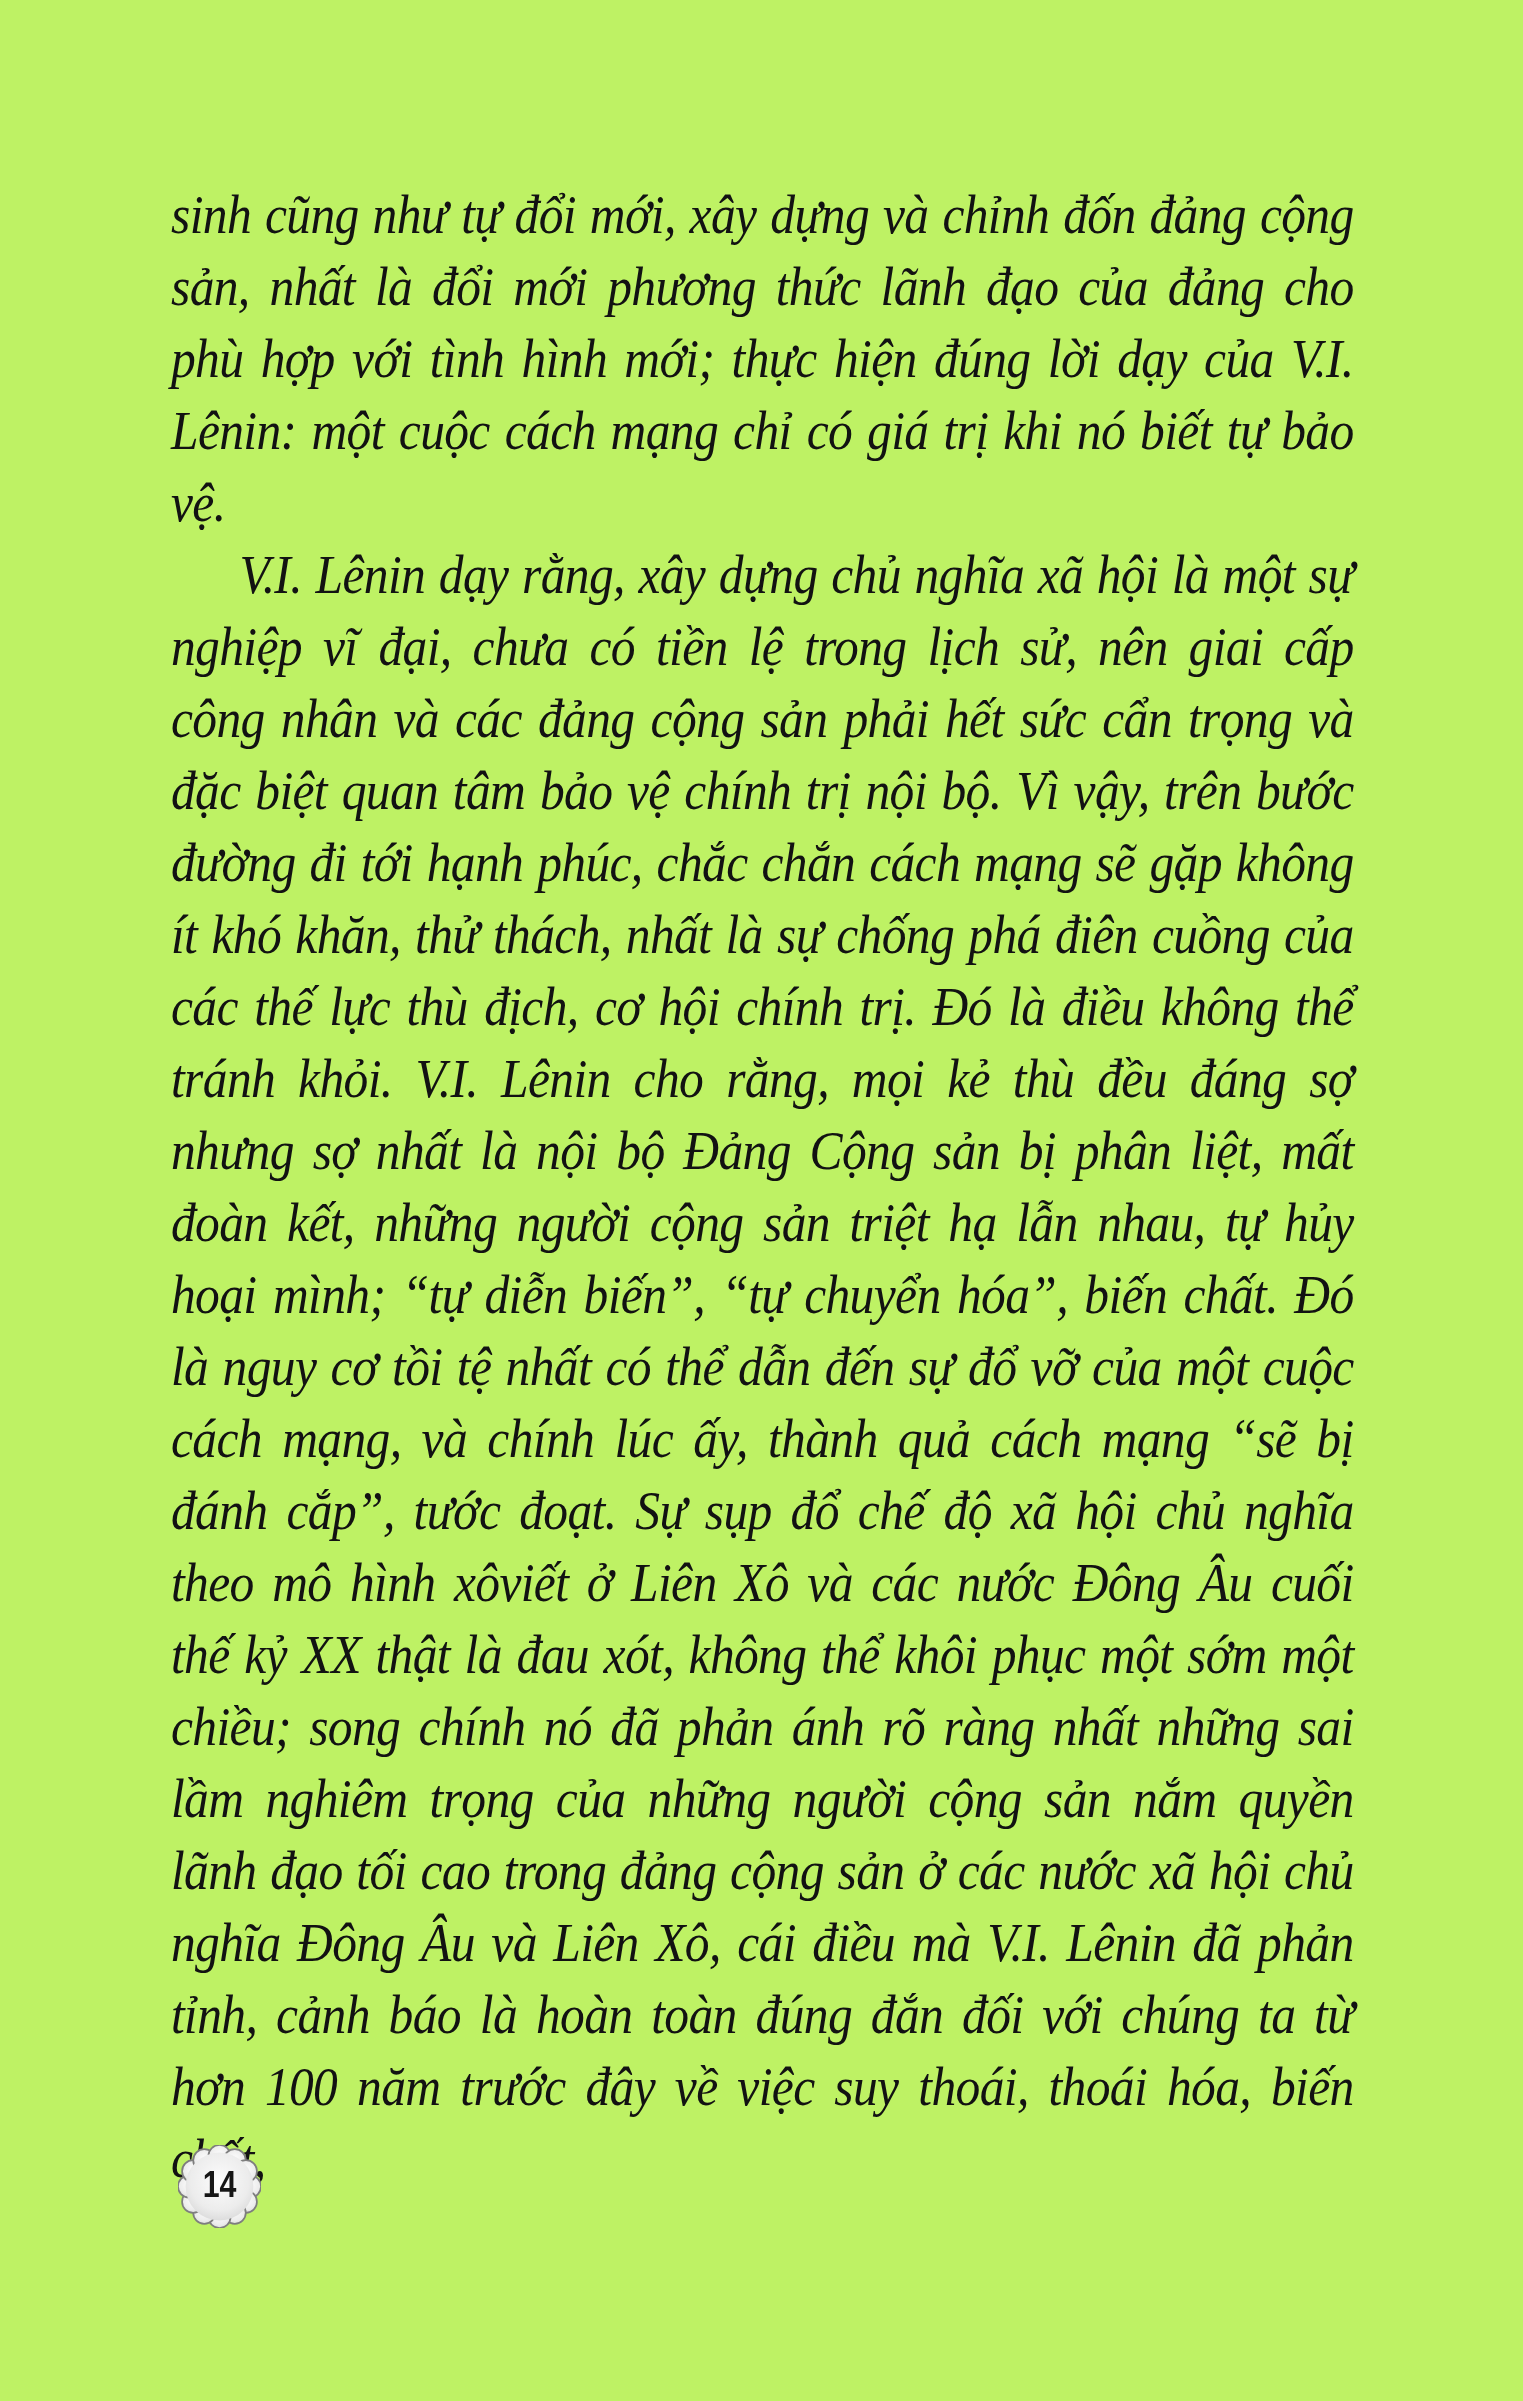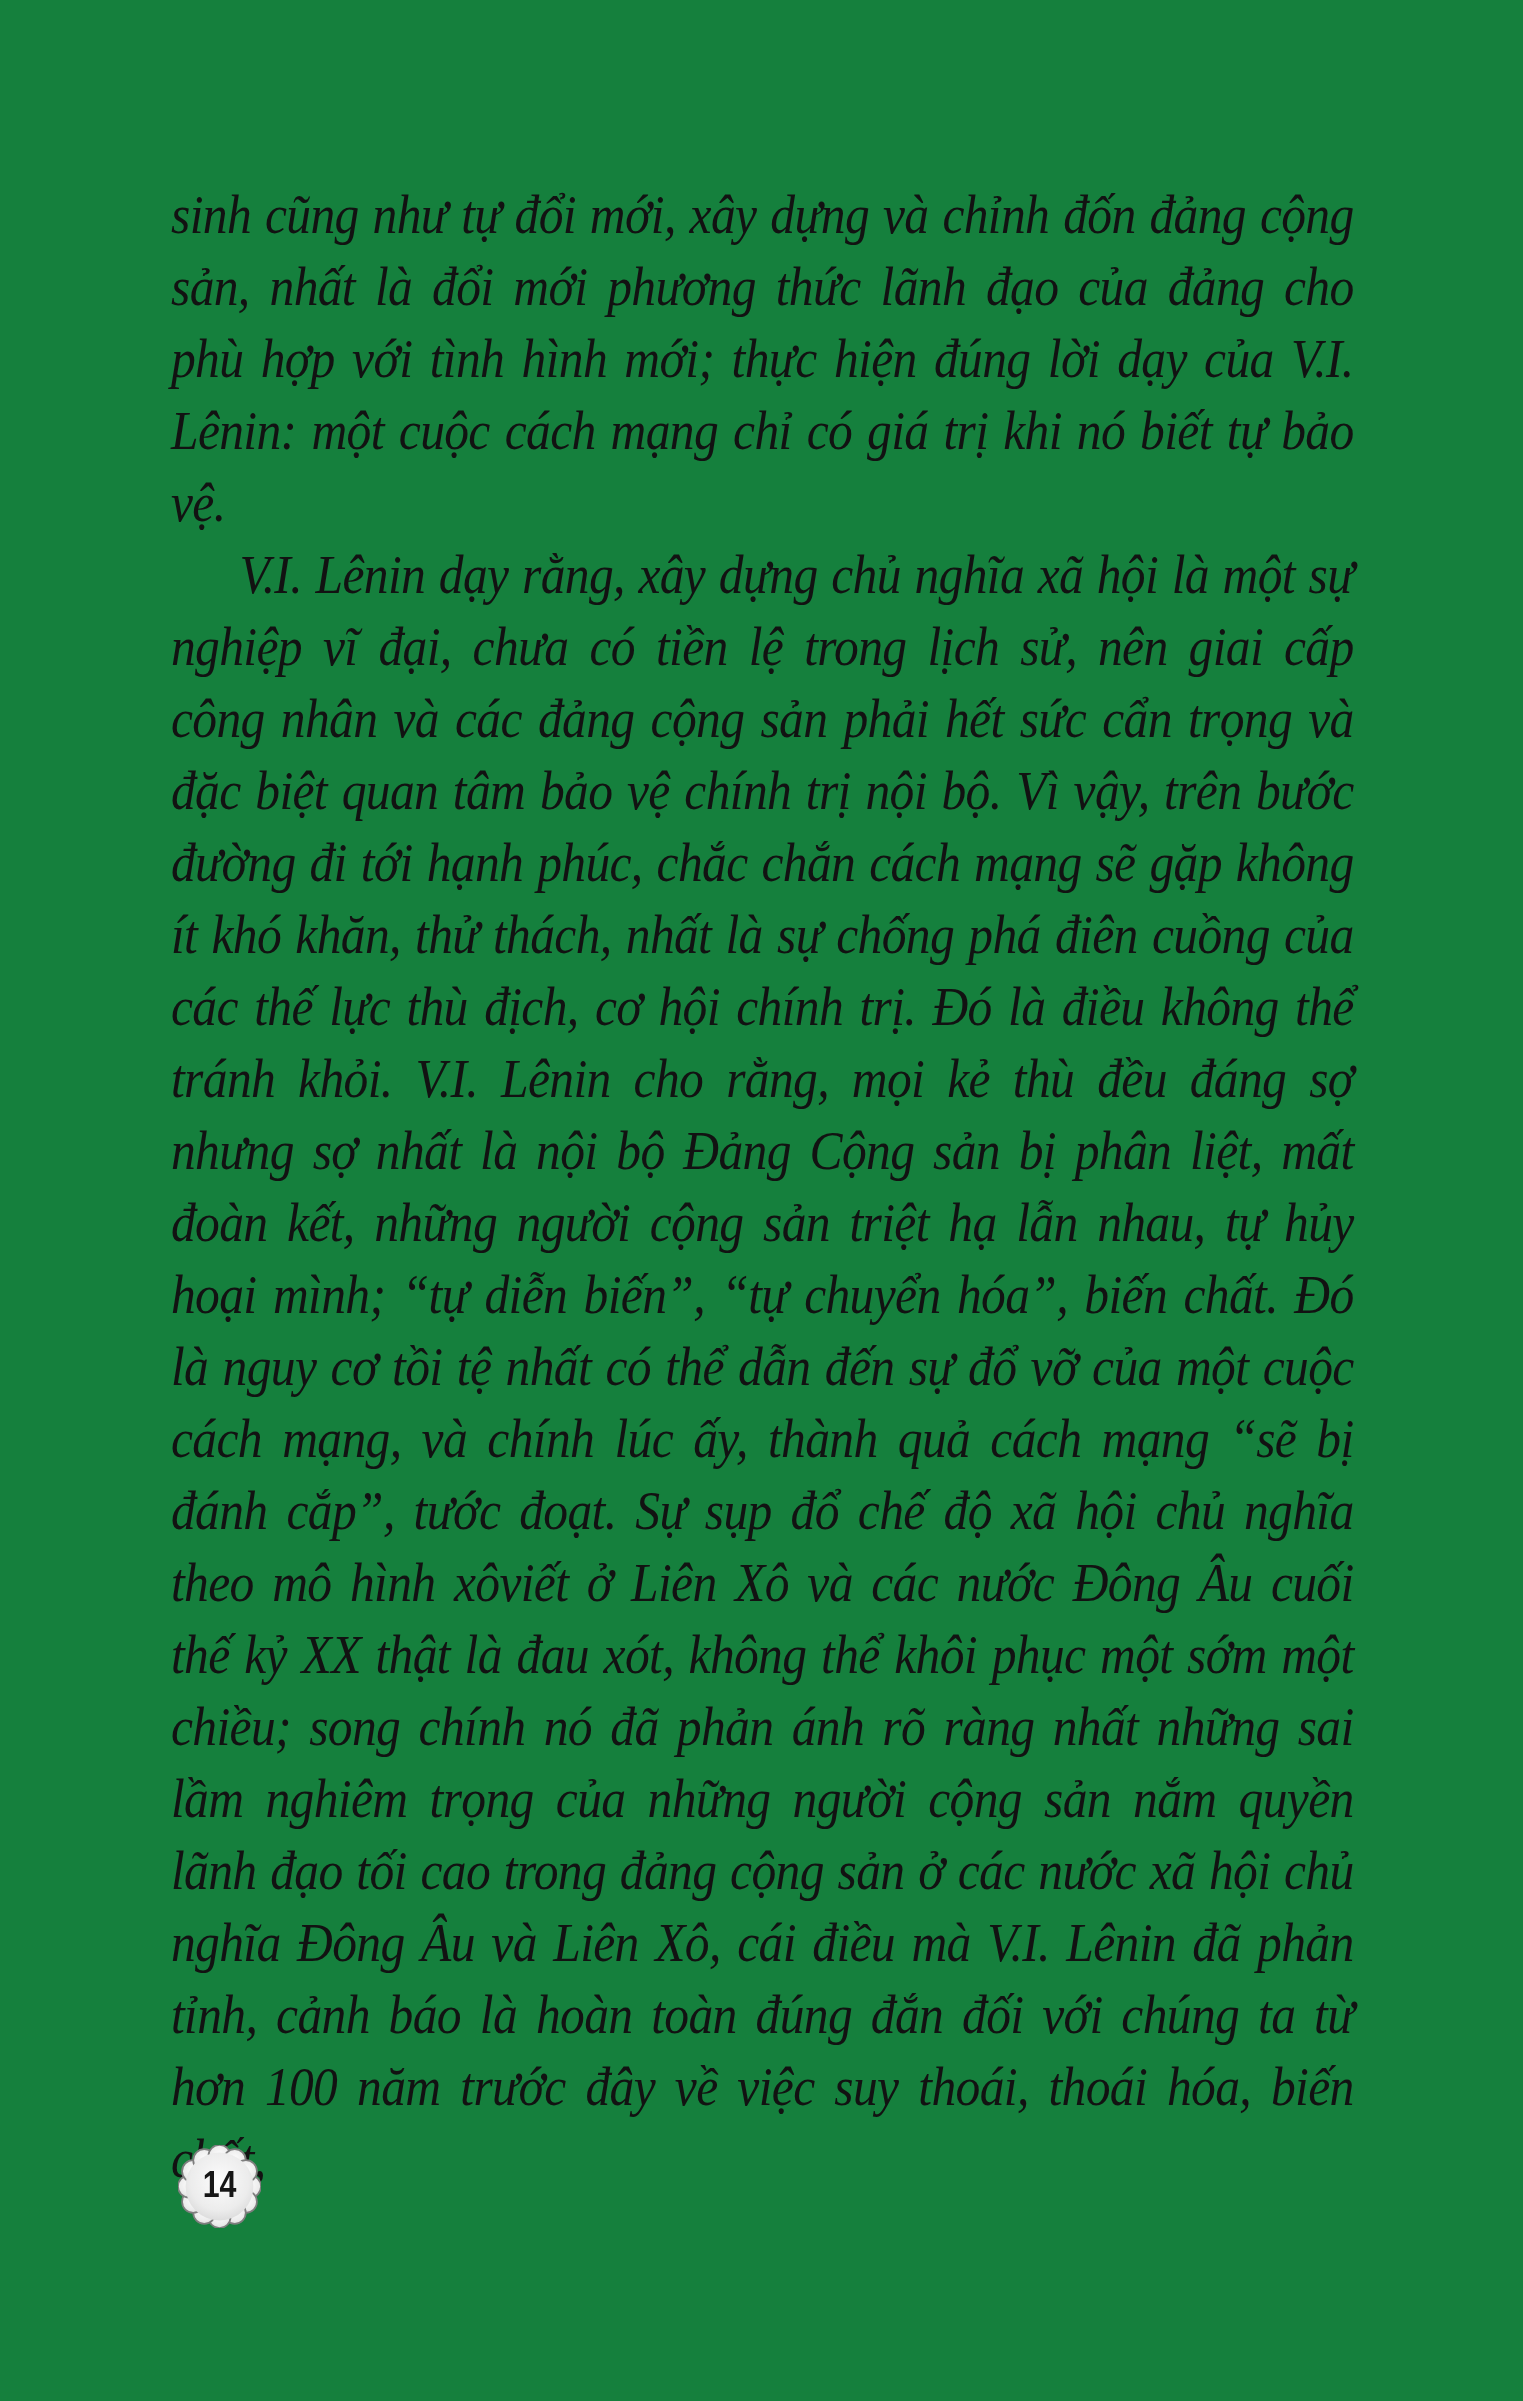--- a/index.html
+++ b/index.html
@@ -12,21 +12,21 @@
     height: 2401px;
     position: relative;
     overflow: hidden;
     font-family: "Liberation Serif", "DejaVu Serif", serif;
   }
   .page {
     position: absolute;
     left: 0; top: 0;
     width: 1523px;
     height: 2401px;
-    background: #15803d;
+    background: #bef264;
   }
   .text-block {
     position: absolute;
     left: 171px;
     top: 179px;
     width: 1314px;              
     transform: scaleX(0.9);    
     transform-origin: left top;
     color: #121212;
   }

